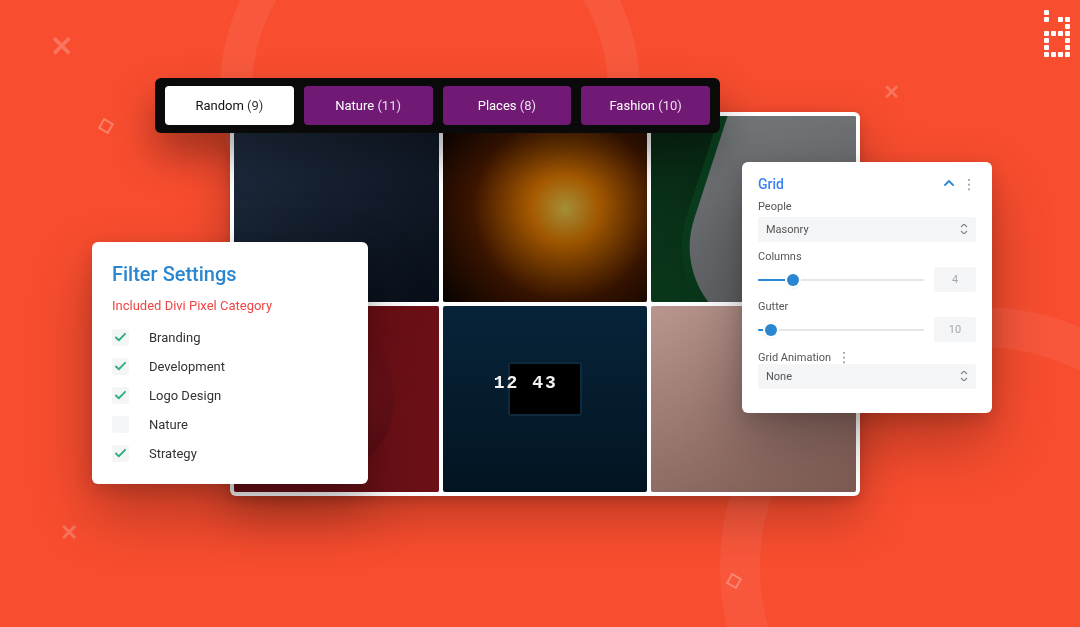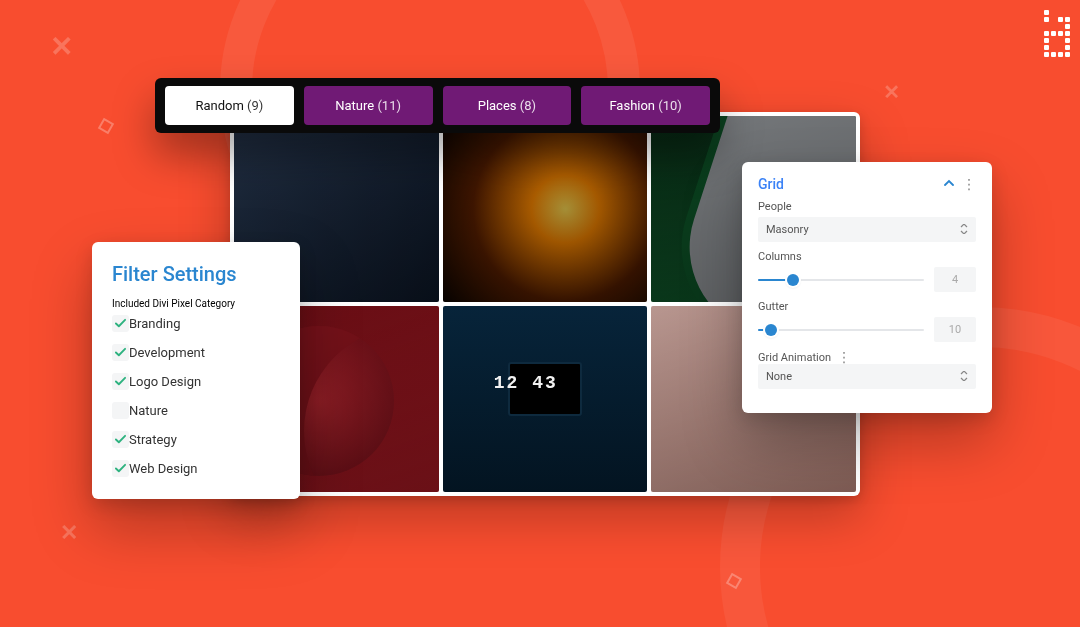--- a/index.html
+++ b/index.html
@@ -110,31 +110,31 @@
   }
   .tab.active {
     background: #fff; color: #111;
   }
   .tab .count { opacity: 0.85; }
 
   
   .filter-card {
     position: absolute;
     left: 92px; top: 242px;
-    width: 208px;
+    width: 276px;
     background: #fff;
     border-radius: 6px;
     box-shadow: 0 28px 60px rgba(0,0,0,0.28), 0 6px 18px rgba(0,0,0,0.14);
     padding: 20px 20px 16px;
     z-index: 6;
   }
   .filter-card h3 { color: #2a86d0; font-size: 20px; font-weight: 500; margin-bottom: 12px; }
-  .filter-card .sub { font-size: 10px; color: #000000; }
+  .filter-card .sub { font-size: 13px; color: #ef4444; margin-bottom: 10px; }
   .chk-list { list-style: none; }
-  .chk-list li { display: flex; align-items: center; gap: 0; padding: 6px 0; font-size: 13px; }
+  .chk-list li { display: flex; align-items: center; gap: 20px; padding: 6px 0; font-size: 13px; }
   .chk {
     width: 17px; height: 17px; border-radius: 3px;
     display: inline-flex; align-items: center; justify-content: center;
     background: #f4f5f6; flex-shrink:0;
   }
   .chk.on { color: #2db27f; }
   .chk svg { width: 11px; height: 11px; display:none;}
   .chk.on svg{ display:block; }
 
   
@@ -273,28 +273,20 @@
         <span>Nature</span>
       </li>
       <li>
         <span class="chk on">
           <svg viewBox="0 0 12 12">
             <path d="M1 6 L4.2 9 L11 2" stroke="#2db27f" stroke-width="2" fill="none" stroke-linecap="round" stroke-linejoin="round"></path>
           </svg>
         </span>
         <span>Strategy</span>
       </li>
-      <li>
-        <span class="chk on">
-          <svg viewBox="0 0 12 12">
-            <path d="M1 6 L4.2 9 L11 2" stroke="#2db27f" stroke-width="2" fill="none" stroke-linecap="round" stroke-linejoin="round"></path>
-          </svg>
-        </span>
-        <span>Web Design</span>
-      </li>
     </ul>
 </div>
 
 <div class="grid-card">
   <div class="hdr">
     <h4>Grid</h4>
     <div class="hdr-ctrl">
       <span>
         <svg width="10" height="10" viewBox="0 0 10 10">
             <path d="M1 7 L5 3 L9 7" stroke="#2a86d0" stroke-width="1.8" fill="none" stroke-linecap="round"></path>

